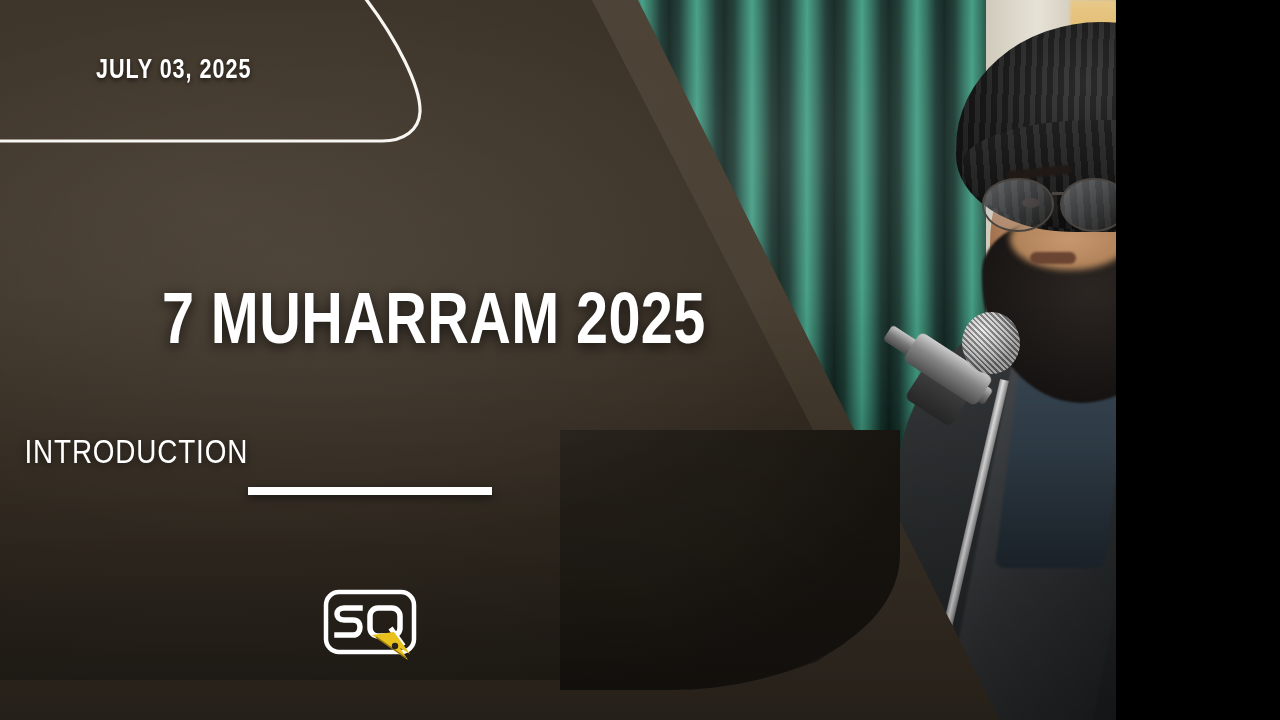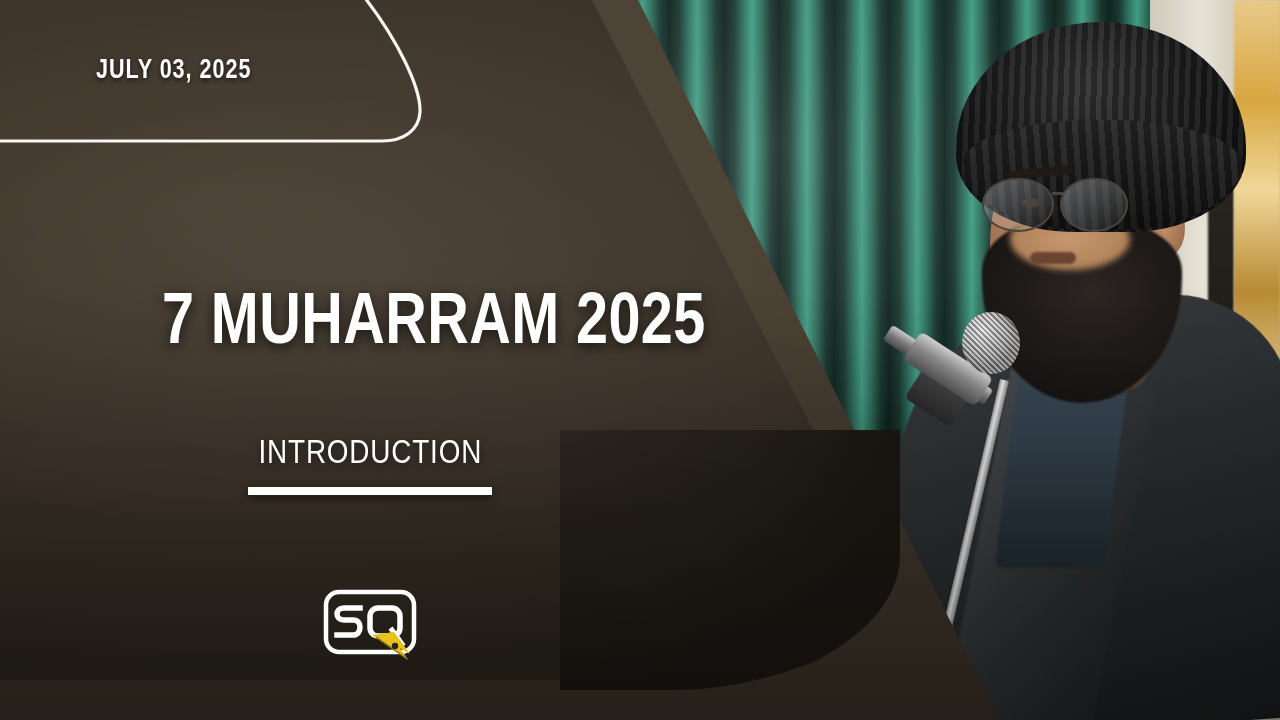--- a/index.html
+++ b/index.html
@@ -1,21 +1,21 @@
 <!DOCTYPE html>
 <html><head>
 <meta charset="utf-8">
 <title>Lecture Title Card</title>
 <style>
   html,body{margin:0;padding:0;background:#000;}
   *{box-sizing:border-box;}
 
   #stage{
     position:relative;
-    width:1280px;height:720px;
+    width:1116px;height:720px;
     overflow:hidden;
     font-family:"Liberation Sans", sans-serif;
     background:#0f172a;
   }
 
   
   .photo{
     position:absolute; inset:0;
     background:#0d1a16;
   }
@@ -234,21 +234,20 @@
     font-size:72px;
     font-weight:bold;
     letter-spacing:0.5px;
     transform:scaleX(.80);
     transform-origin:left center;
     white-space:nowrap;
     text-shadow:0 3px 14px rgba(0,0,0,.7);
   }
   .centerblock{
     position:absolute; left:0; top:432px; width:740px;
-    text-align:center;
   }
   .subtitle{
     color:#fff;
     font-size:34px;
     font-weight:normal;
     letter-spacing:1px;
     display:inline-block;
     transform:scaleX(.82);
     white-space:nowrap;
     text-shadow:0 2px 9px rgba(0,0,0,.65);

